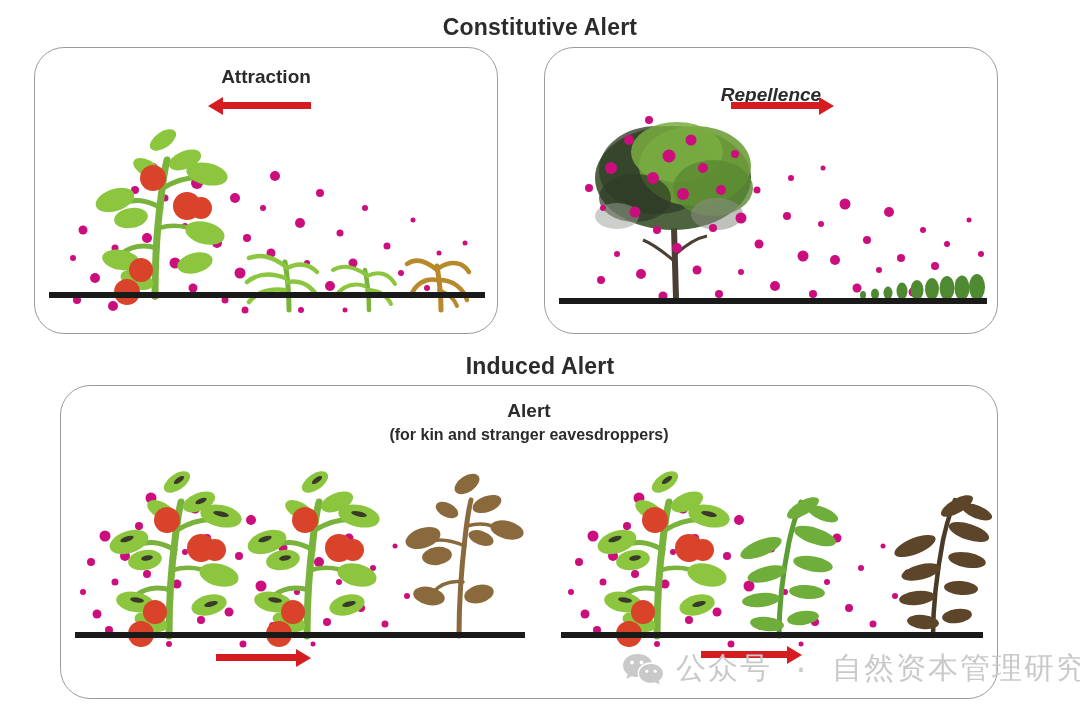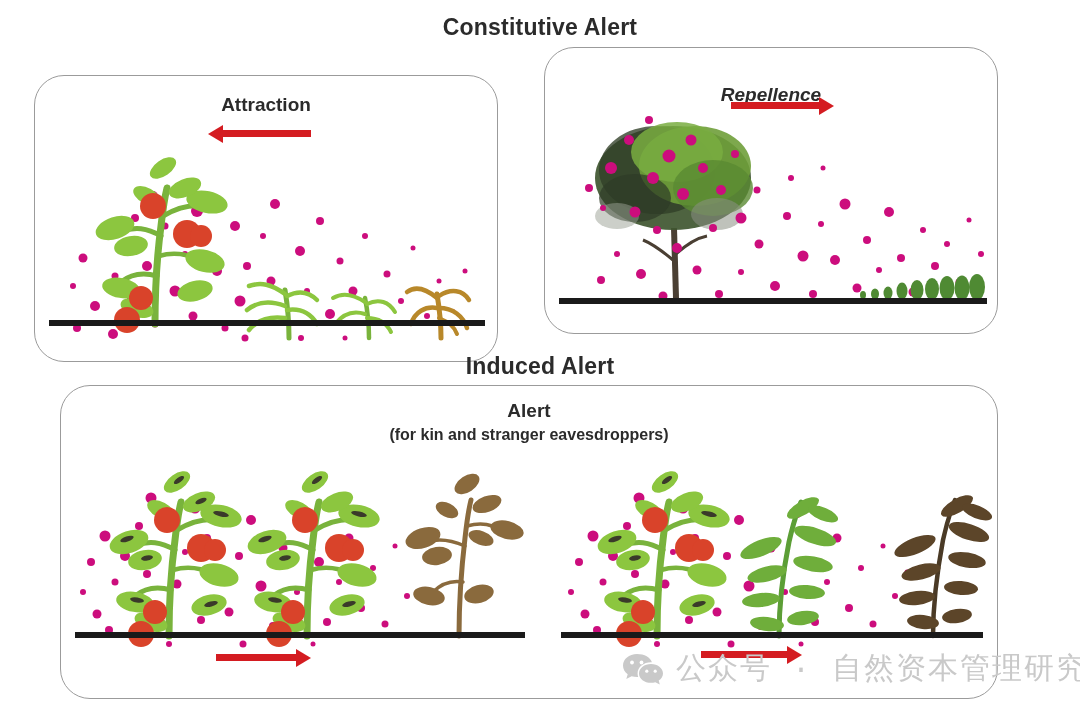--- a/index.html
+++ b/index.html
@@ -31,21 +31,21 @@
   #title-induced { top: 353px; font-size: 23px; }
 
   
   .panel {
     position: absolute;
     border: 1.3px solid #9b9b9b;
     border-radius: 30px;
     background: #ffffff;
     overflow: hidden;
   }
-  #panel-attraction { left: 34px;  top: 47px;  width: 462px; height: 285px; margin-top: 28px; }
+  #panel-attraction { left: 34px;  top: 47px;  width: 462px; height: 285px; }
   #panel-repellence { left: 544px; top: 47px;  width: 452px; height: 285px; }
   #panel-alert      { left: 60px;  top: 385px; width: 936px; height: 312px; }
 
   .panel-label {
     position: absolute;
     width: 100%;
     text-align: center;
     font-weight: bold;
     color: #2b2b2b;
   }

